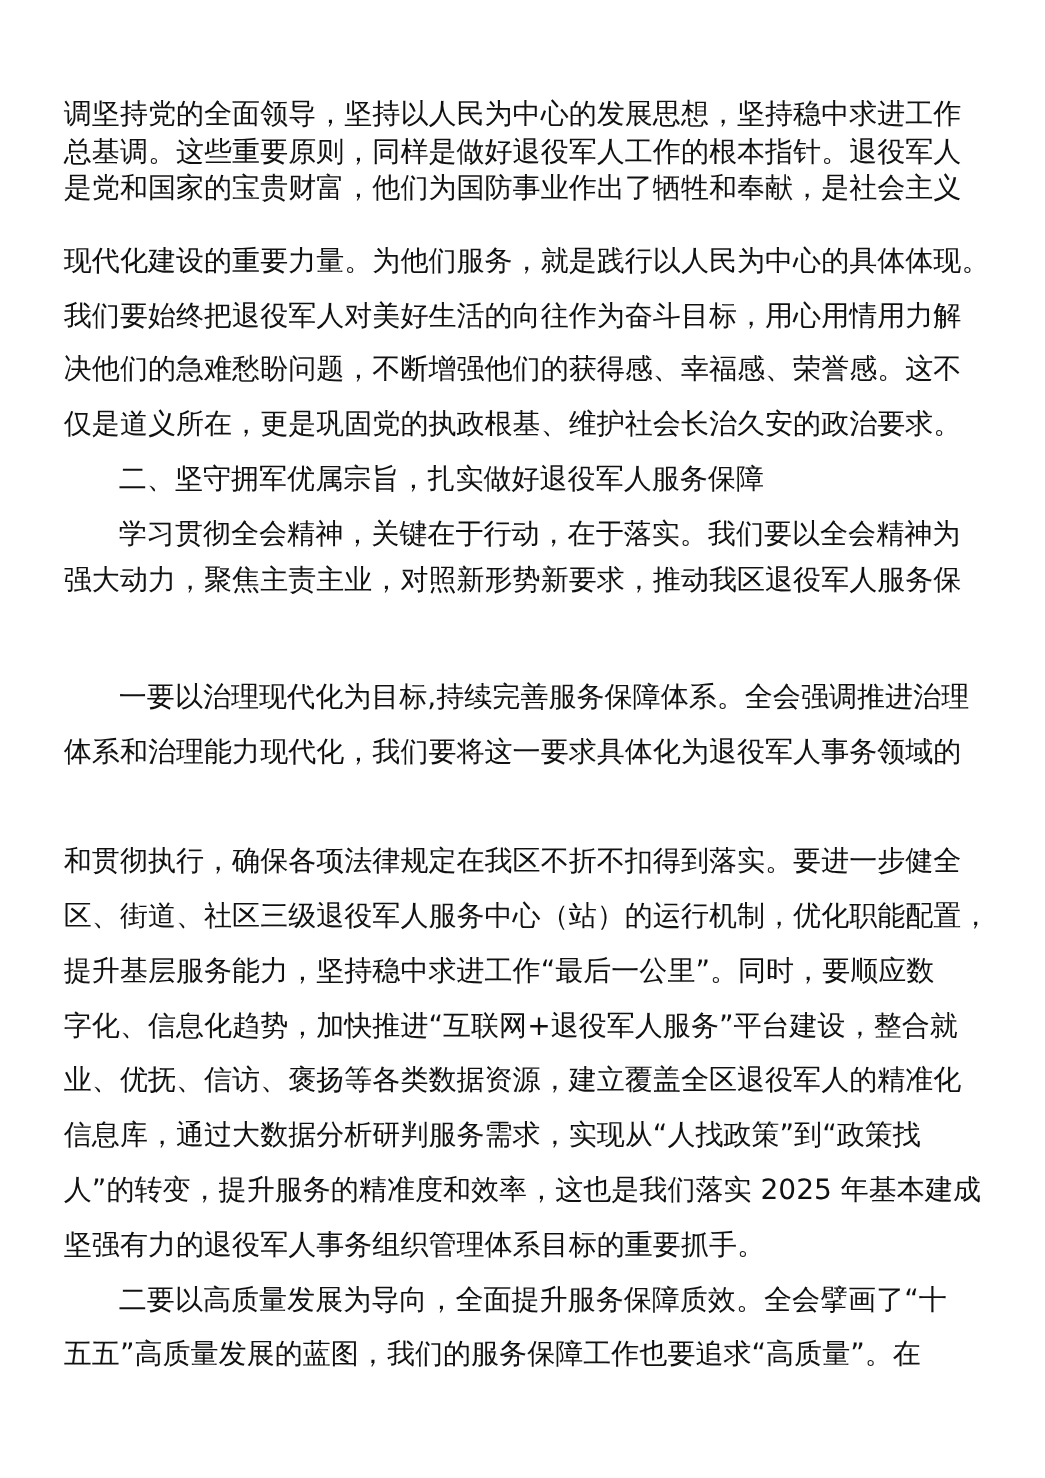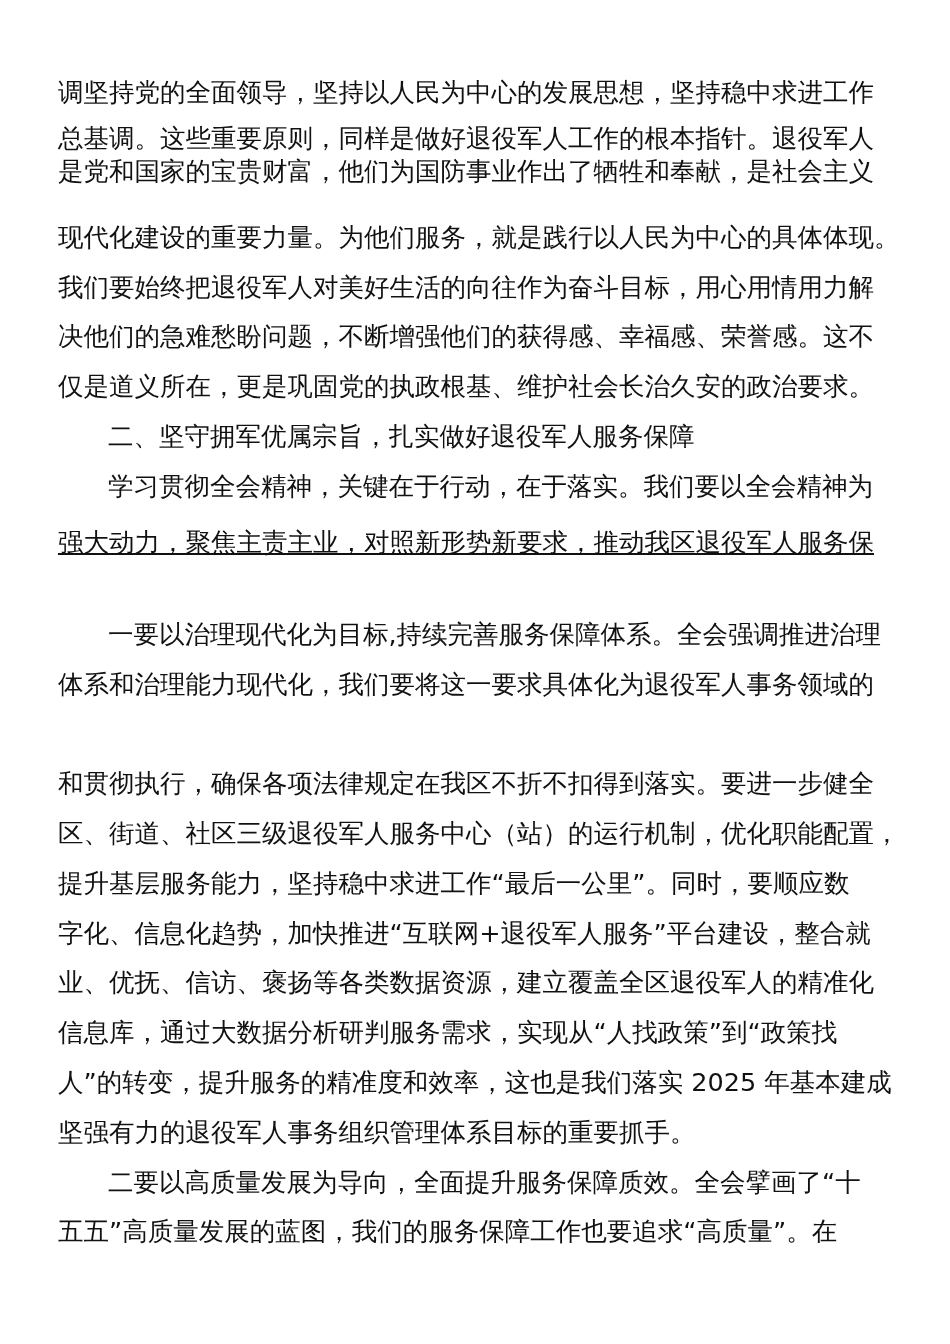--- a/index.html
+++ b/index.html
@@ -32,30 +32,30 @@
       height: 30px;
       letter-spacing: 0px;
     }
     .indent { left: 108px; }
     .heading { font-weight: normal; text-align: right; }
   </style>
 </head>
 <body>
 
 <div class="page">
-  <div class="line" style="top:77px;">调坚持党的全面领导，坚持以人民为中心的发展思想，坚持稳中求进工作</div>
+  <div class="line" style="top:89px;">调坚持党的全面领导，坚持以人民为中心的发展思想，坚持稳中求进工作</div>
   <div class="line" style="top:123px;">总基调。这些重要原则，同样是做好退役军人工作的根本指针。退役军人</div>
   <div class="line" style="top:156px;">是党和国家的宝贵财富，他们为国防事业作出了牺牲和奉献，是社会主义</div>
   <div class="line" style="top:222px;">现代化建设的重要力量。为他们服务，就是践行以人民为中心的具体体现。</div>
   <div class="line" style="top:272px;text-align:center;">我们要始终把退役军人对美好生活的向往作为奋斗目标，用心用情用力解</div>
   <div class="line" style="top:321px;">决他们的急难愁盼问题，不断增强他们的获得感、幸福感、荣誉感。这不</div>
   <div class="line" style="top:371px;">仅是道义所在，更是巩固党的执政根基、维护社会长治久安的政治要求。</div>
   <div class="line indent heading" style="top:421px;">二、坚守拥军优属宗旨，扎实做好退役军人服务保障</div>
   <div class="line indent" style="top:471px;">学习贯彻全会精神，关键在于行动，在于落实。我们要以全会精神为</div>
-  <div class="line" style="top:527px;text-decoration:underline;">强大动力，聚焦主责主业，对照新形势新要求，推动我区退役军人服务保</div>
+  <div class="line" style="top:512px;">强大动力，聚焦主责主业，对照新形势新要求，推动我区退役军人服务保</div>
   <div class="line indent" style="top:619px;">一要以治理现代化为目标,持续完善服务保障体系。全会强调推进治理</div>
   <div class="line" style="top:669px;">体系和治理能力现代化，我们要将这一要求具体化为退役军人事务领域的</div>
   <div class="line" style="top:768px;">和贯彻执行，确保各项法律规定在我区不折不扣得到落实。要进一步健全</div>
   <div class="line" style="top:818px;">区、街道、社区三级退役军人服务中心（站）的运行机制，优化职能配置，</div>
   <div class="line" style="top:868px;">提升基层服务能力，坚持稳中求进工作“最后一公里”。同时，要顺应数</div>
   <div class="line" style="top:918px;">字化、信息化趋势，加快推进“互联网+退役军人服务”平台建设，整合就</div>
   <div class="line" style="top:967px;">业、优抚、信访、褒扬等各类数据资源，建立覆盖全区退役军人的精准化</div>
   <div class="line" style="top:1017px;">信息库，通过大数据分析研判服务需求，实现从“人找政策”到“政策找</div>
   <div class="line" style="top:1067px;">人”的转变，提升服务的精准度和效率，这也是我们落实 2025 年基本建成</div>
   <div class="line indent" style="top:1167px;">二要以高质量发展为导向，全面提升服务保障质效。全会擘画了“十</div>

